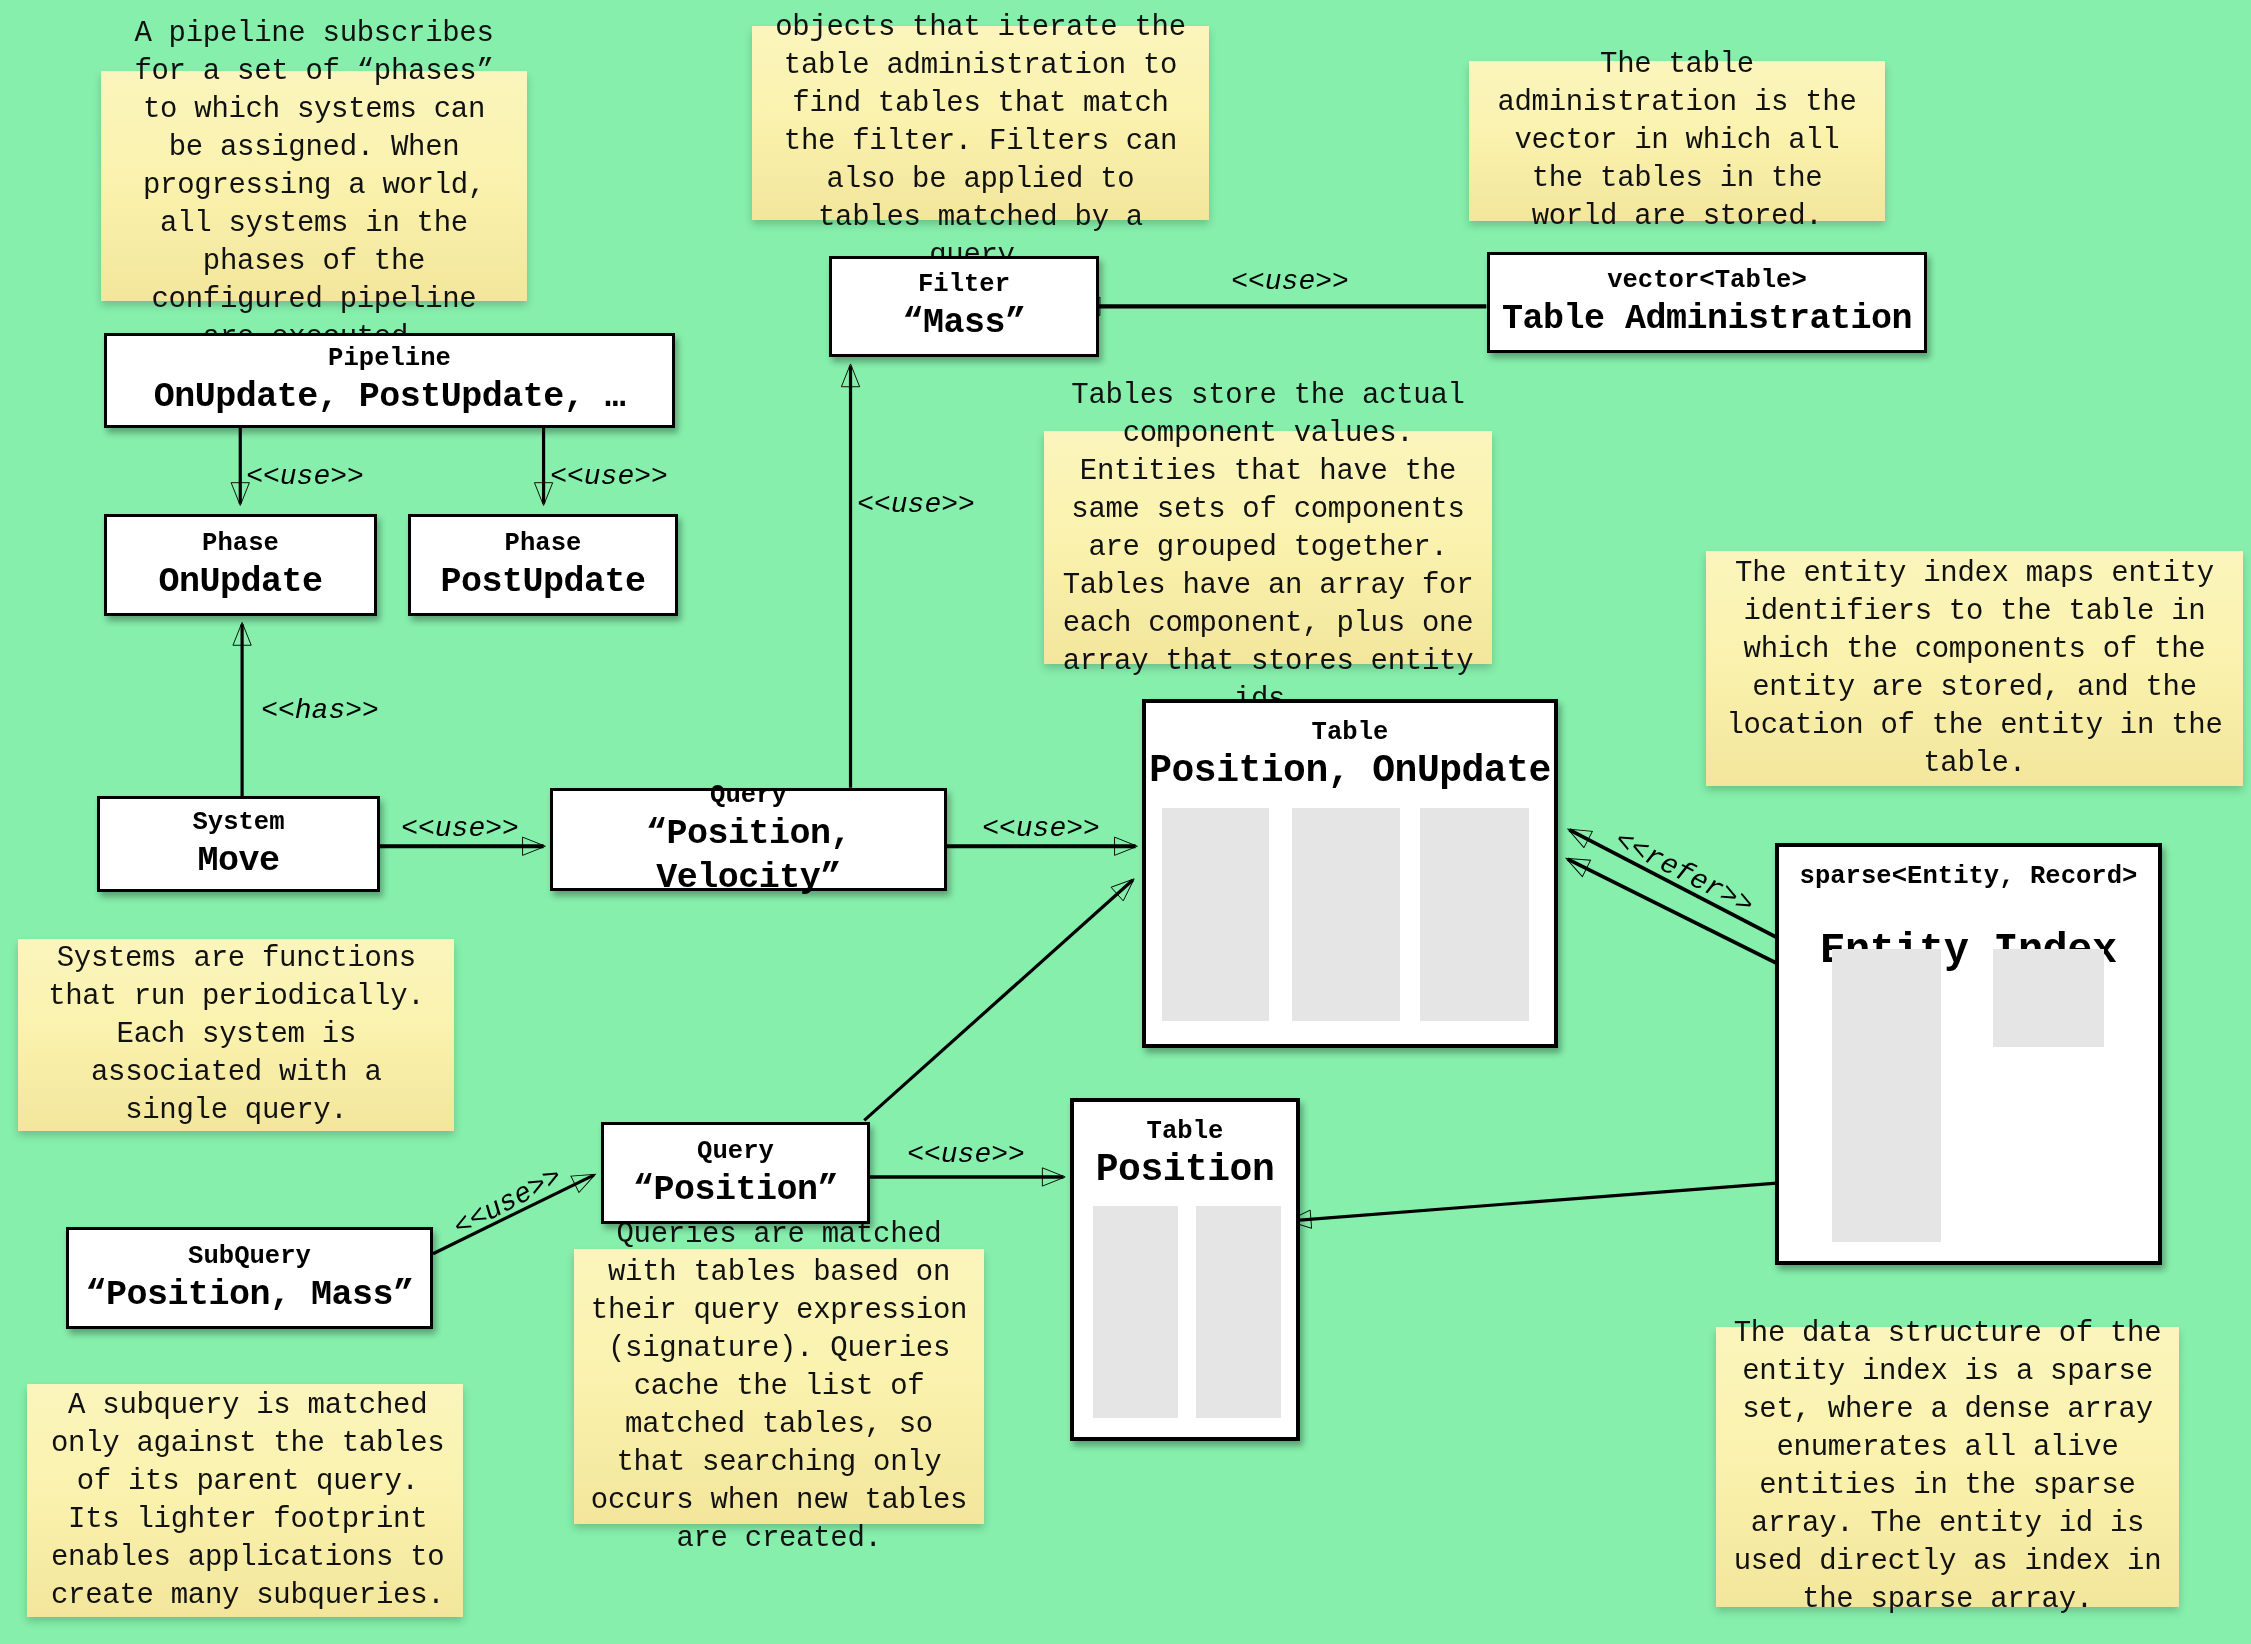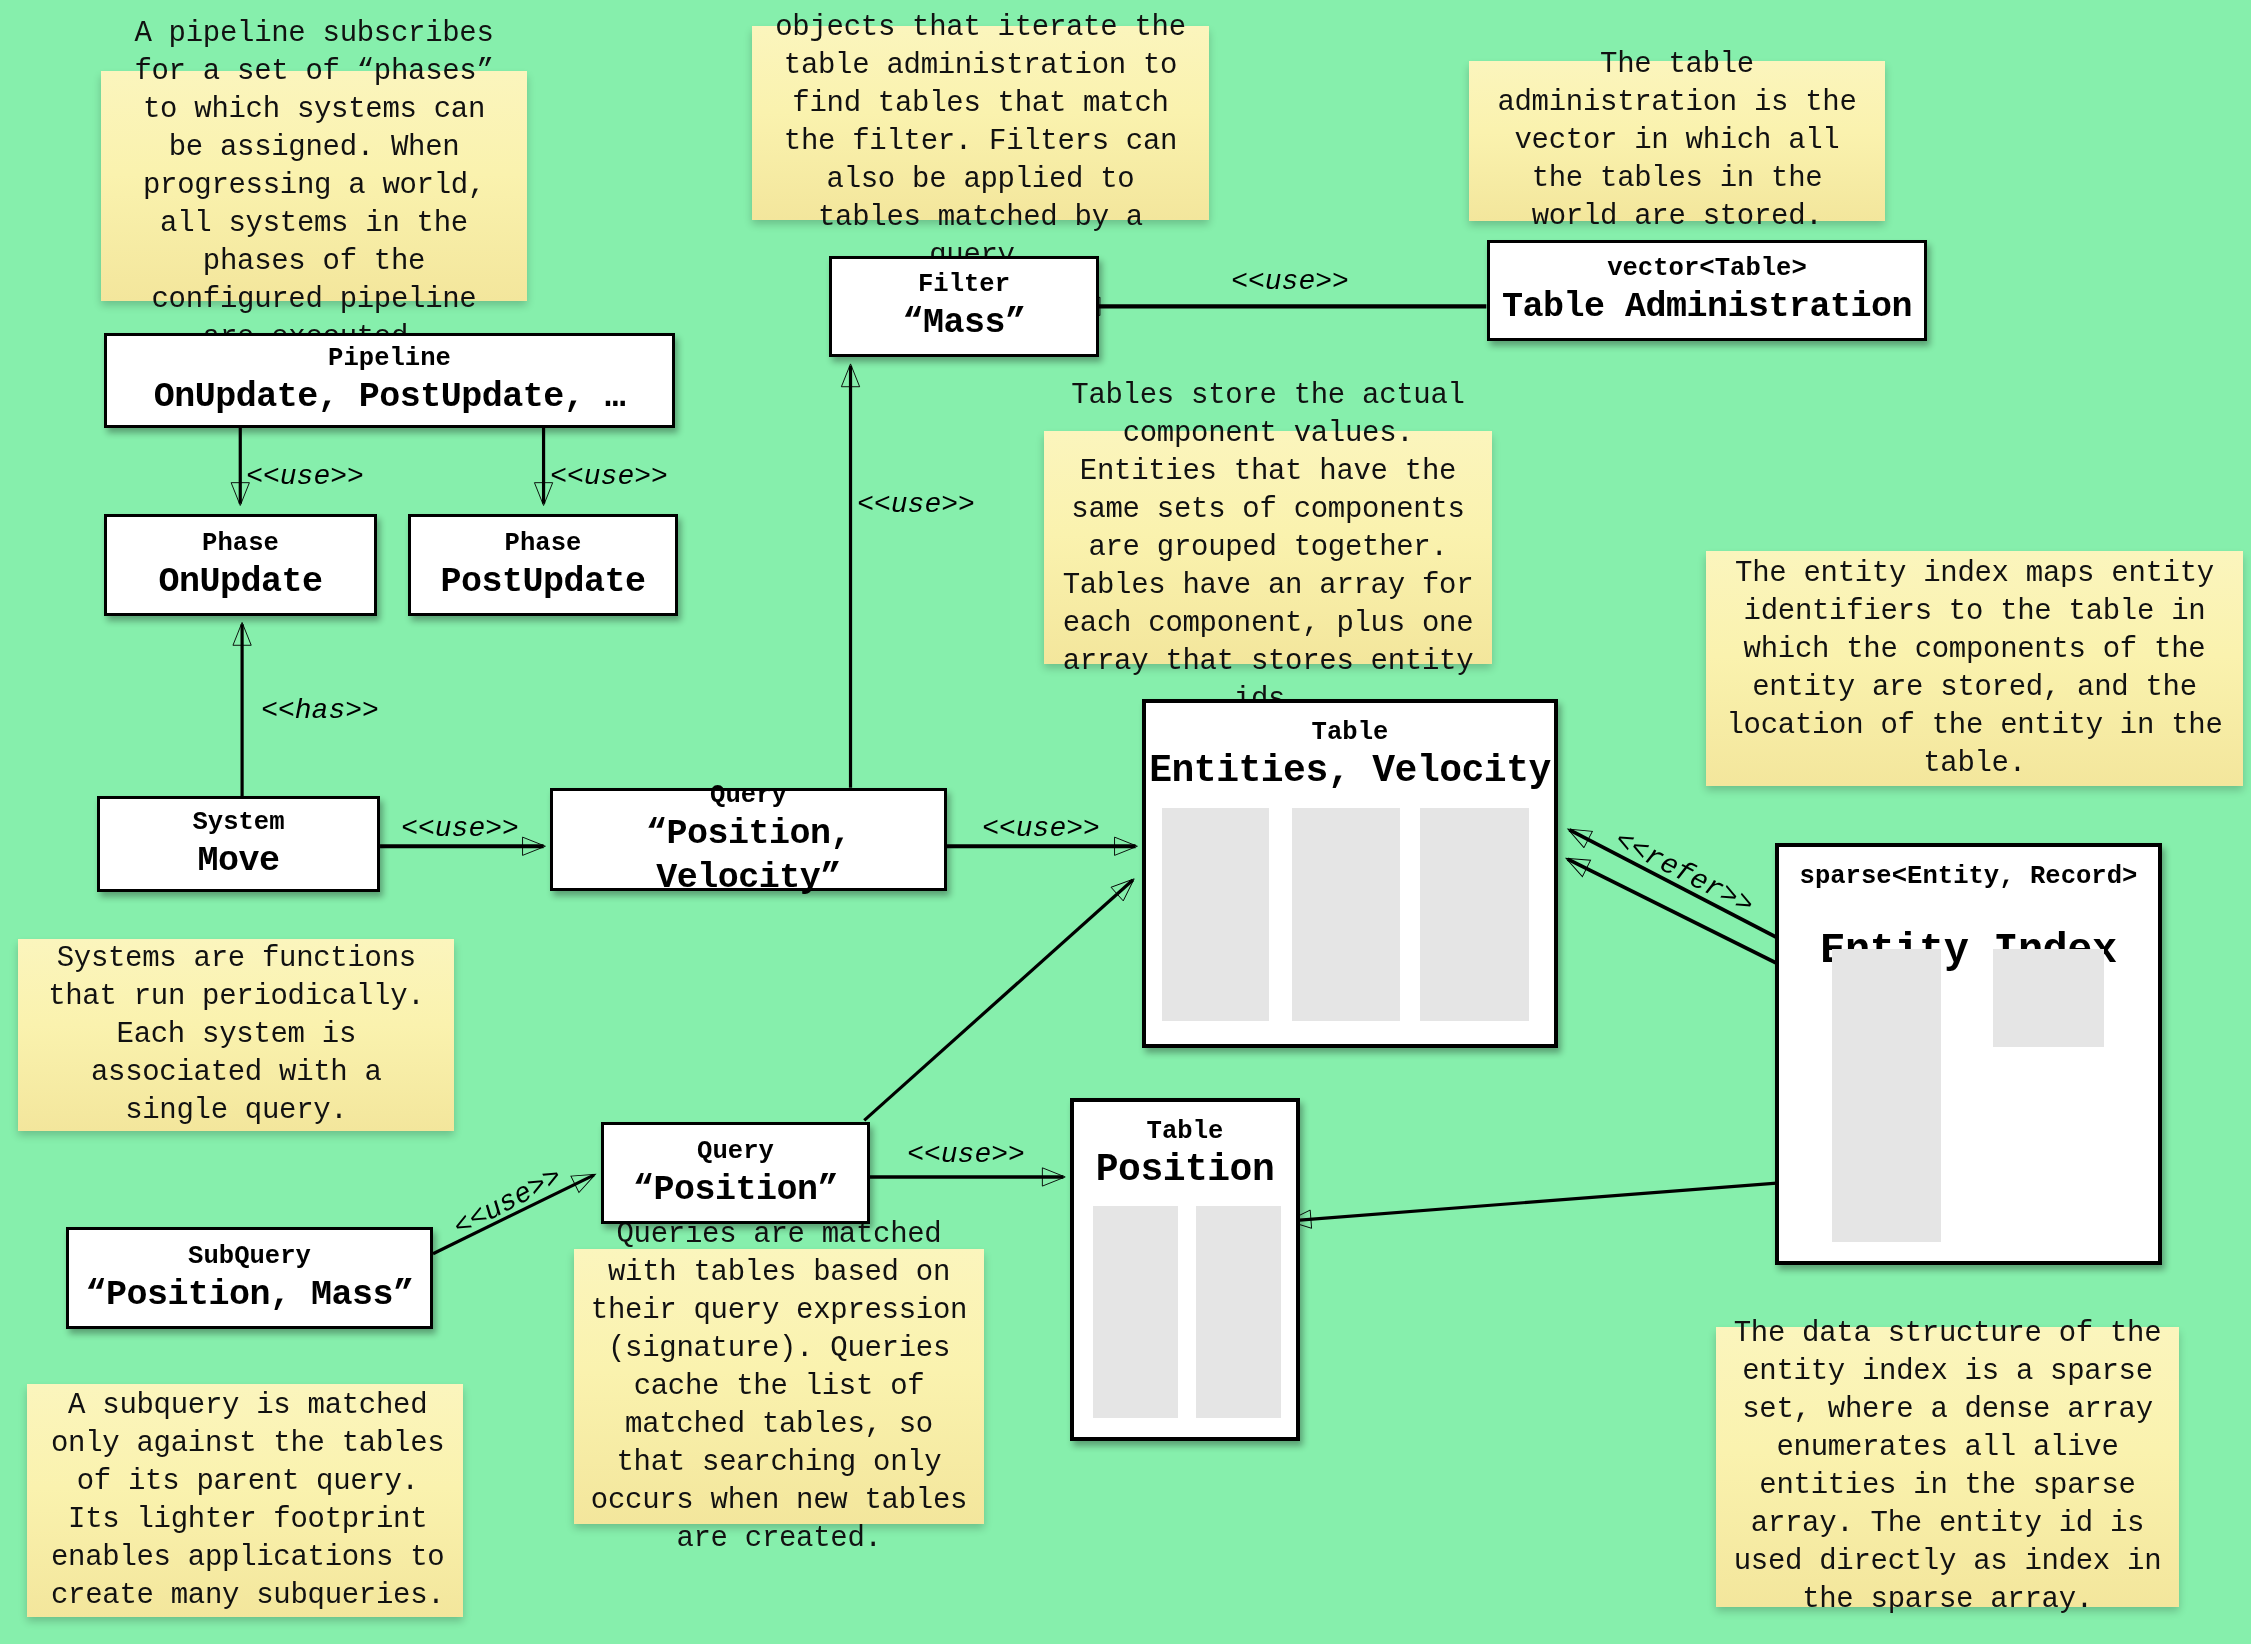--- a/index.html
+++ b/index.html
@@ -50,21 +50,21 @@
   #note-subquery      {left:27.4px;  top:1384px; width:436px; height:233px;padding-left:21px;}
   #note-sparse-set    {left:1716px;top:1327px; width:463px; height:280px;}
 
   
   #pipeline        {left:104px; top:333px; width:571px; height:95px;}
   #phase-onupdate  {left:104px; top:514px; width:273px; height:102px;}
   #phase-postupdate{left:408px; top:514px; width:270px; height:102px;}
   #system-move     {left:97px; top:796px; width:283px; height:96px;}
   #query-pv        {left:550px; top:788px; width:397px; height:103px;}
   #filter-mass     {left:801px; top:256px; width:270px; height:101px;margin-left:28px;}
-  #table-admin     {left:1487px;top:240px; width:440px; height:101px;}
+  #table-admin     {left:1487px;top:252px; width:440px; height:101px;}
   #query-pos       {left:601px; top:1122px;width:269px; height:102px;}
   #subquery        {left:66px;  top:1227px;width:367px; height:102px;}
   #table-pv        {left:1142px;top:699px; width:416px; height:349px;}
   #table-pos       {left:1070px;top:1098px;width:230px; height:343px;}
   #entity-index    {left:1775px;top:843px; width:387px; height:422px;gap:36px;}
 
   
   #table-pv .bar1{left:16.4px; top:105px;width:107px;height:213px;}
   #table-pv .bar2{left:146px;top:105px;width:108px;height:213px;}
   #table-pv .bar3{left:274px;top:105px;width:109px;height:213px;}
@@ -174,21 +174,21 @@
     <span class="t-small">Query</span>
     <span class="t-big">“Position”</span>
   </div>
   <div class="node" id="subquery">
     <span class="t-small">SubQuery</span>
     <span class="t-big">“Position, Mass”</span>
   </div>
 
   <div class="node container" id="table-pv">
     <span class="t-small">Table</span>
-    <span class="t-big">Entities, Velocity</span>
+    <span class="t-big">Position, OnUpdate</span>
     <div class="bar bar1"></div>
     <div class="bar bar2"></div>
     <div class="bar bar3"></div>
   </div>
 
   <div class="node container" id="table-pos">
     <span class="t-small">Table</span>
     <span class="t-big">Position</span>
     <div class="bar bar1"></div>
     <div class="bar bar2"></div>

